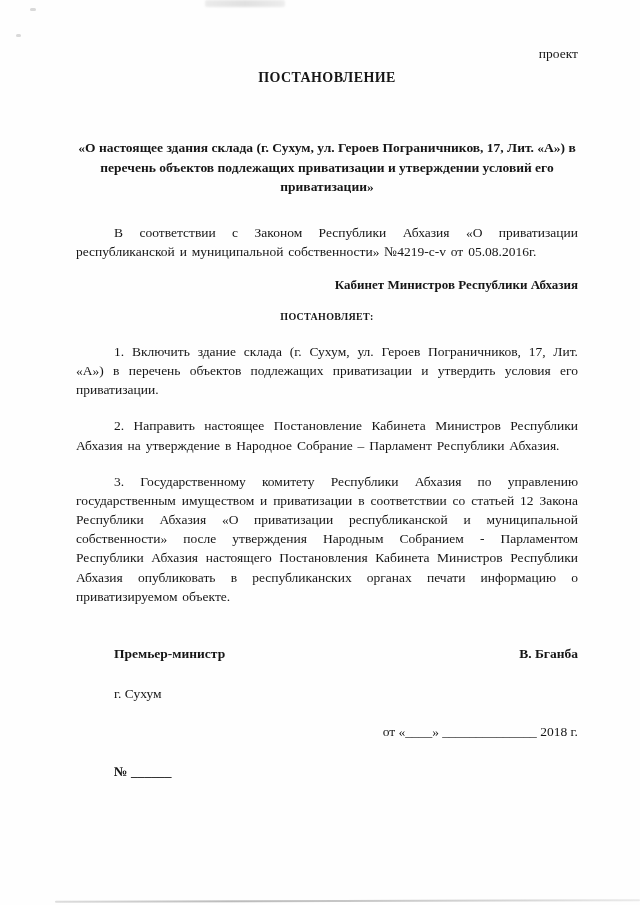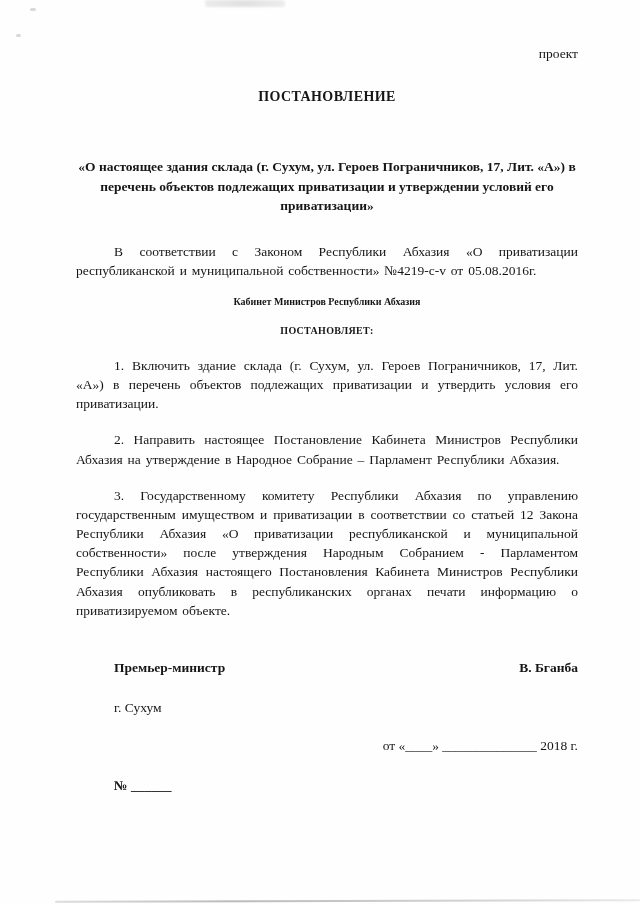--- a/index.html
+++ b/index.html
@@ -19,21 +19,21 @@
   }
   .content {
     position: absolute;
     top: 46px;
     left: 76px;
     right: 62px;
   }
   .draft-label {
     text-align: right;
     font-size: 13.5px;
-    margin: 0 0 27px 0;
+    margin: 0 0 8px 0;
   }
   .doc-title {
     text-align: center;
     font-weight: bold;
     font-size: 14px;
     letter-spacing: 0.4px;
     margin: 0 0 52px 0;
   }
   .doc-subject {
     text-align: center;
@@ -44,23 +44,23 @@
   }
   .para {
     font-size: 13.5px;
     line-height: 1.42;
     text-align: justify;
     text-indent: 38px;
     margin: 0 0 16px 0;
     word-spacing: 1.5px;
   }
   .authority {
-    text-align: center;
+    text-align: right;
     font-weight: bold;
-    font-size: 10px;
+    font-size: 13px;
     margin: 6px 0 18px 0;
   }
   .resolves {
     text-align: center;
     font-weight: bold;
     font-size: 10px;
     letter-spacing: 0.3px;
     margin: 0 0 20px 0;
   }
   .clause {

